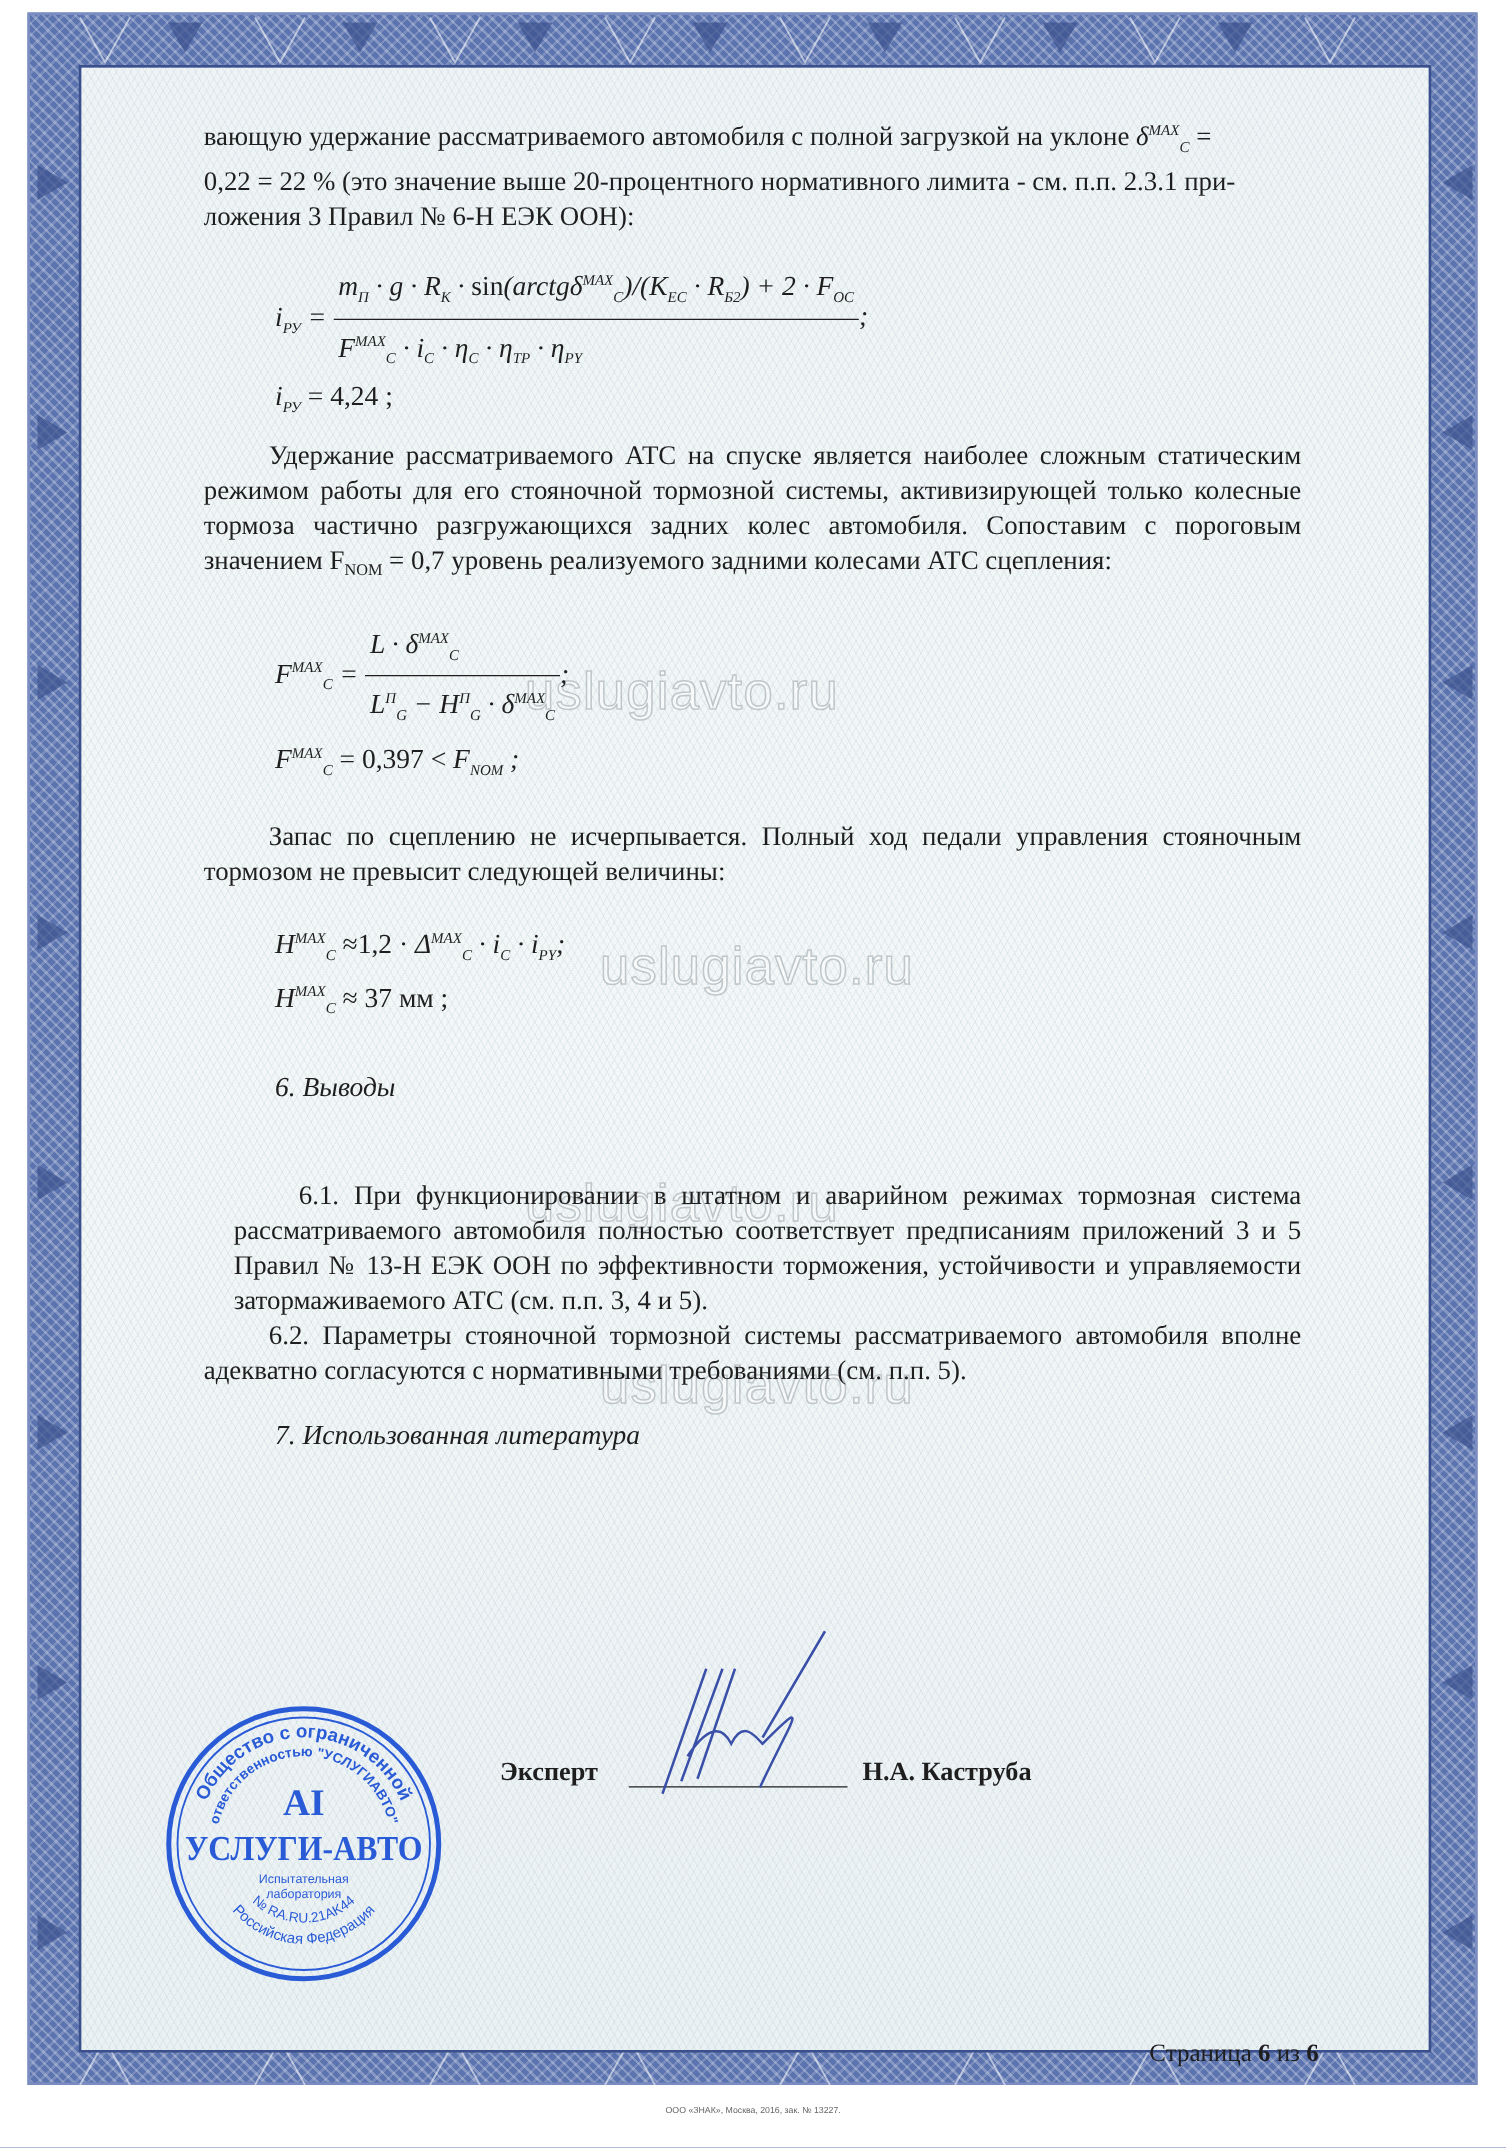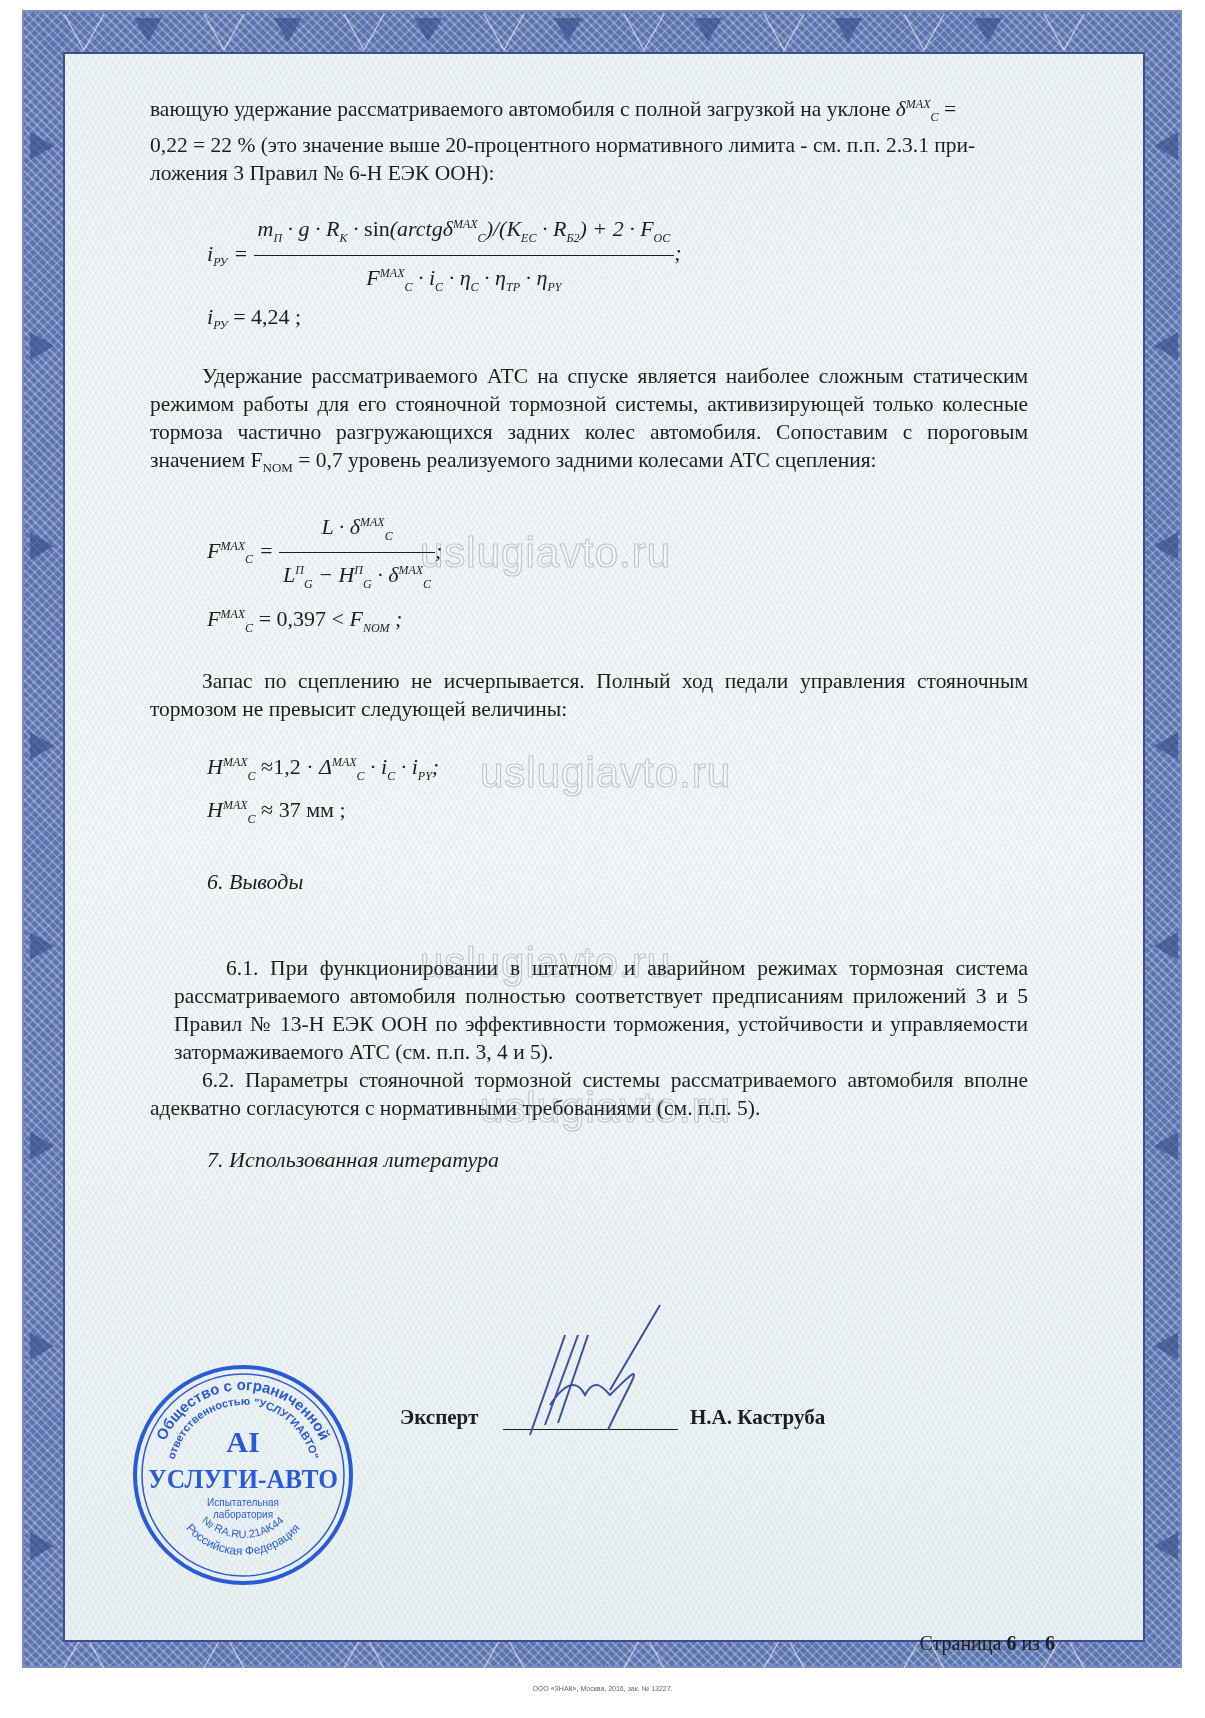--- a/index.html
+++ b/index.html
@@ -22,30 +22,30 @@
     .paper {
       position: absolute; left: 63px; top: 52px; width: 1082px; height: 1590px;
       background:
         repeating-linear-gradient(60deg, rgba(170,190,200,0.18) 0 1px, rgba(255,255,255,0) 1px 5px),
         repeating-linear-gradient(-60deg, rgba(170,190,200,0.16) 0 1px, rgba(255,255,255,0) 1px 5px),
         linear-gradient(180deg, #eef4f5 0%, #f3f7f7 50%, #eaf1f3 100%);
       border: 2px solid #3b4f8c;
       box-sizing: border-box;
     }
     .content {
-      position: absolute; left: 150px; top: 90px; width: 878px;
+      position: absolute; left: 163px; top: 90px; width: 878px;
       font-size: 21.5px; line-height: 28px; text-align: justify;
     }
     .p { margin: 0; }
     .indent { text-indent: 52px; }
     .formula {
       font-family: "Liberation Serif", serif; font-style: italic; font-size: 22px;
       margin-left: 57px; line-height: 30px;
     }
-    .frac { display: inline-block; vertical-align: middle; text-align: center; }
+    .frac { display: inline-block; vertical-align: middle; text-align: left; }
     .frac .num { display: block; border-bottom: 1.5px solid #1e1e1e; padding: 0 4px 2px; }
     .frac .den { display: block; padding: 2px 4px 0; }
     sub, sup { font-size: 12px; font-style: italic; }
     .upr { font-style: normal; }
     .heading { font-weight: normal; font-style: italic; font-size: 22px; }
     .watermark {
       position: absolute; font-family: "Liberation Sans", sans-serif; font-size: 42px; font-weight: normal;
       color: rgba(255,255,255,0.5); -webkit-text-stroke: 1.2px rgba(150,160,165,0.55); letter-spacing: 1px; margin-top: 34px;
     }
     .sign-row { position: absolute; left: 400px; top: 1405px; width: 520px; height: 40px; font-weight: bold; font-size: 21px; }
@@ -109,21 +109,21 @@
 
   <div class="formula" style="margin-top:22px;">
     <span>i<sub>РУ</sub> = </span>
     <span class="frac">
       <span class="num">m<sub>П</sub> · g · R<sub>K</sub> · <span class="upr">sin</span>(arctgδ<sup>MAX</sup><sub>C</sub>)/(K<sub>EC</sub> · R<sub>Б2</sub>) + 2 · F<sub>OC</sub></span>
       <span class="den">F<sup>MAX</sup><sub>C</sub> · i<sub>C</sub> · η<sub>C</sub> · η<sub>TP</sub> · η<sub>PY</sub></span>
     </span>;
     <div>i<sub>РУ</sub> <span class="upr">= <span>4,24</span> ;</span></div>
   </div>
 
-  <p class="p indent" style="margin-top:22px;">
+  <p class="p indent" style="margin-top:10px;">
     <span>Удержание рассматриваемого АТС на спуске является наиболее сложным статическим режимом работы для его стояночной тормозной системы, активизирующей только колесные тормоза частично разгружающихся задних колес автомобиля. Сопоставим с пороговым значением</span>
     <span>F</span><sub class="upr" style="font-size:13px;font-style:normal">NOM</sub>
     <span>= 0,7 уровень реализуемого задними колесами АТС сцепления:</span>
   </p>
 
   <div class="formula" style="margin-top:24px;">
     <span>F<sup>MAX</sup><sub>C</sub> = </span>
     <span class="frac">
       <span class="num">L · δ<sup>MAX</sup><sub>C</sub></span>
       <span class="den">L<sup>П</sup><sub>G</sub> − H<sup>П</sup><sub>G</sub> · δ<sup>MAX</sup><sub>C</sub></span>

